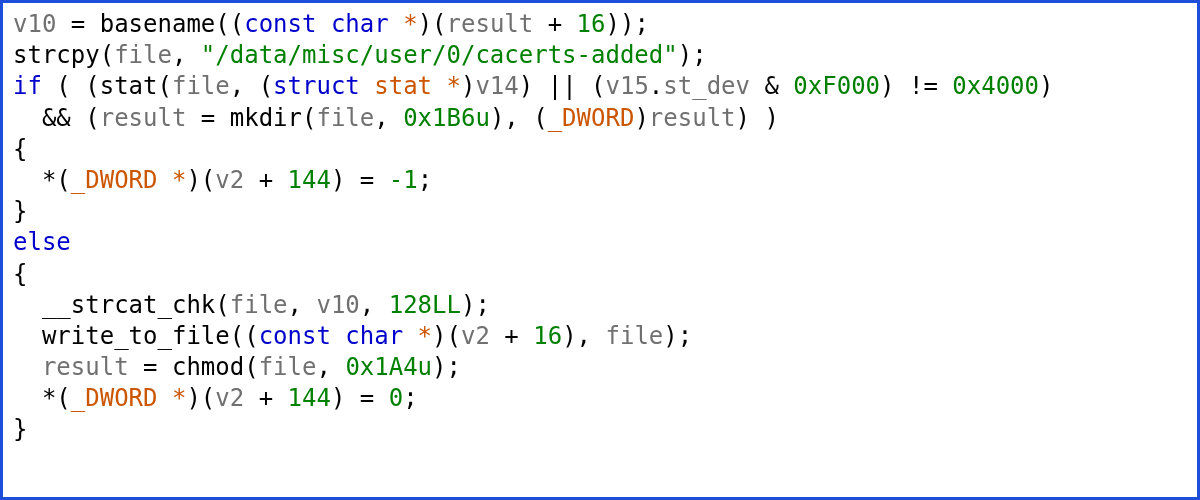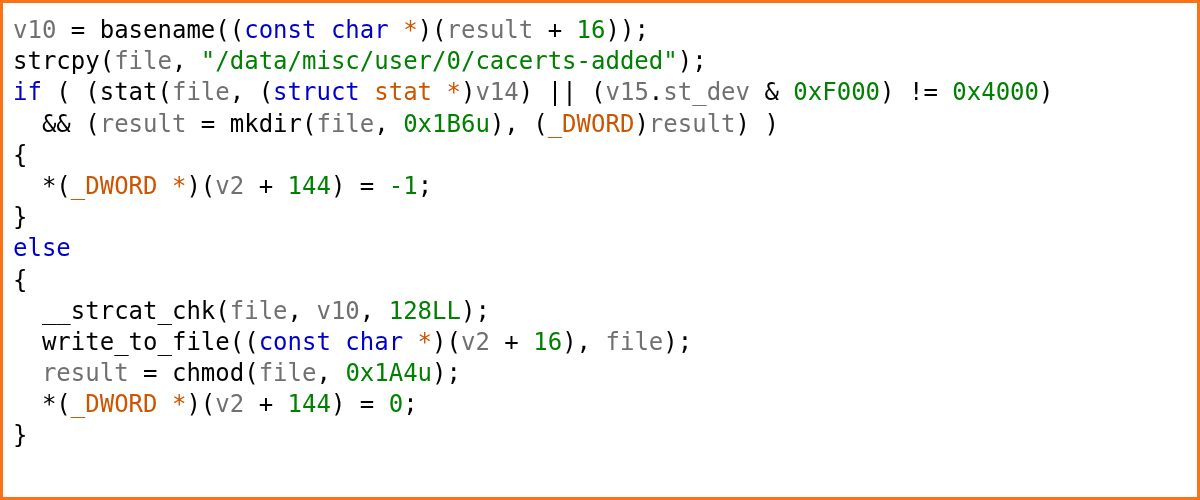--- a/index.html
+++ b/index.html
@@ -4,22 +4,22 @@
 <style>
   body {
     margin: 0;
     padding: 0;
     background: #ffffff;
     font-family: Consolas, "Courier New", monospace;
     font-size: 24px;
     line-height: 1.3;
   }
   .code-box {
-    border: 3px solid #f97316;
-    padding: 12px 10px;
+    border: 3px solid #1d4ed8;
+    padding: 6px 10px;
     width: 1200px;
     height: 500px;
     box-sizing: border-box;
     overflow: hidden;
   }
   pre {
     margin: 0;
     white-space: pre;
   }
   .kw { color: #0000cc; }      

